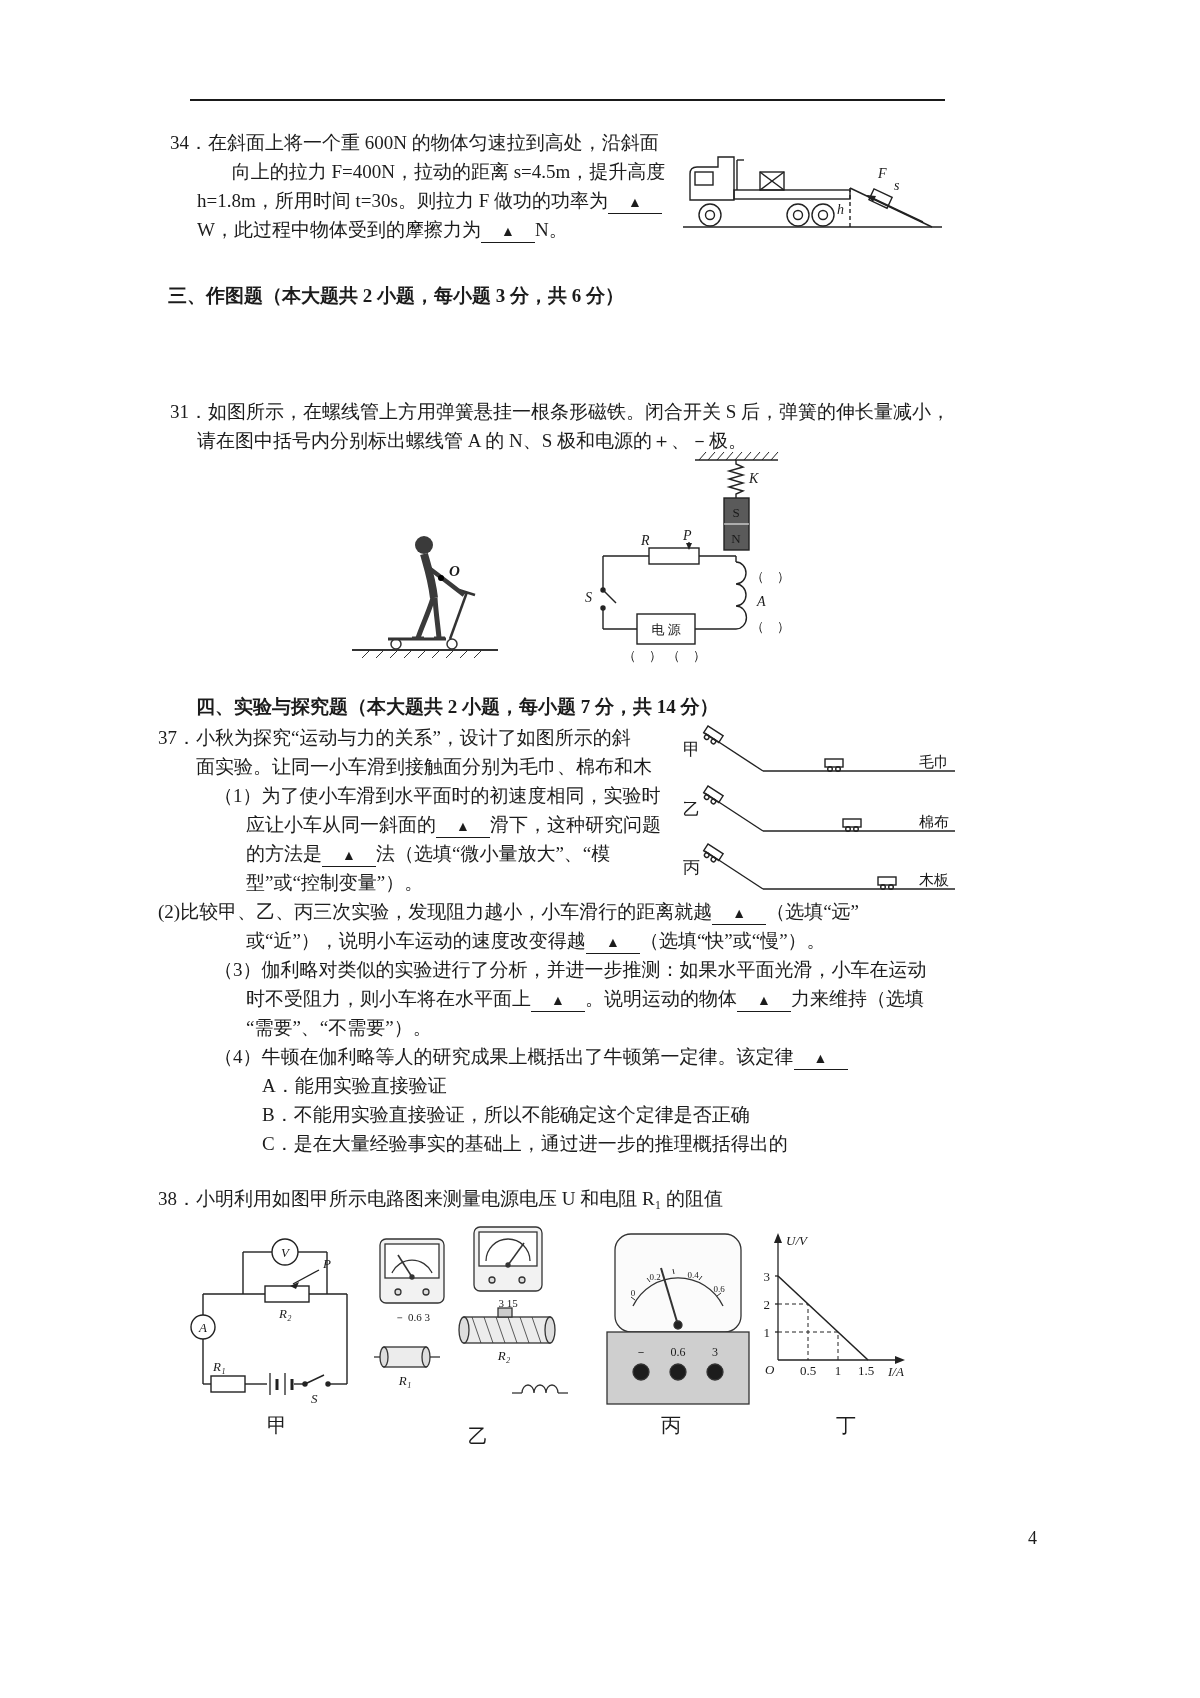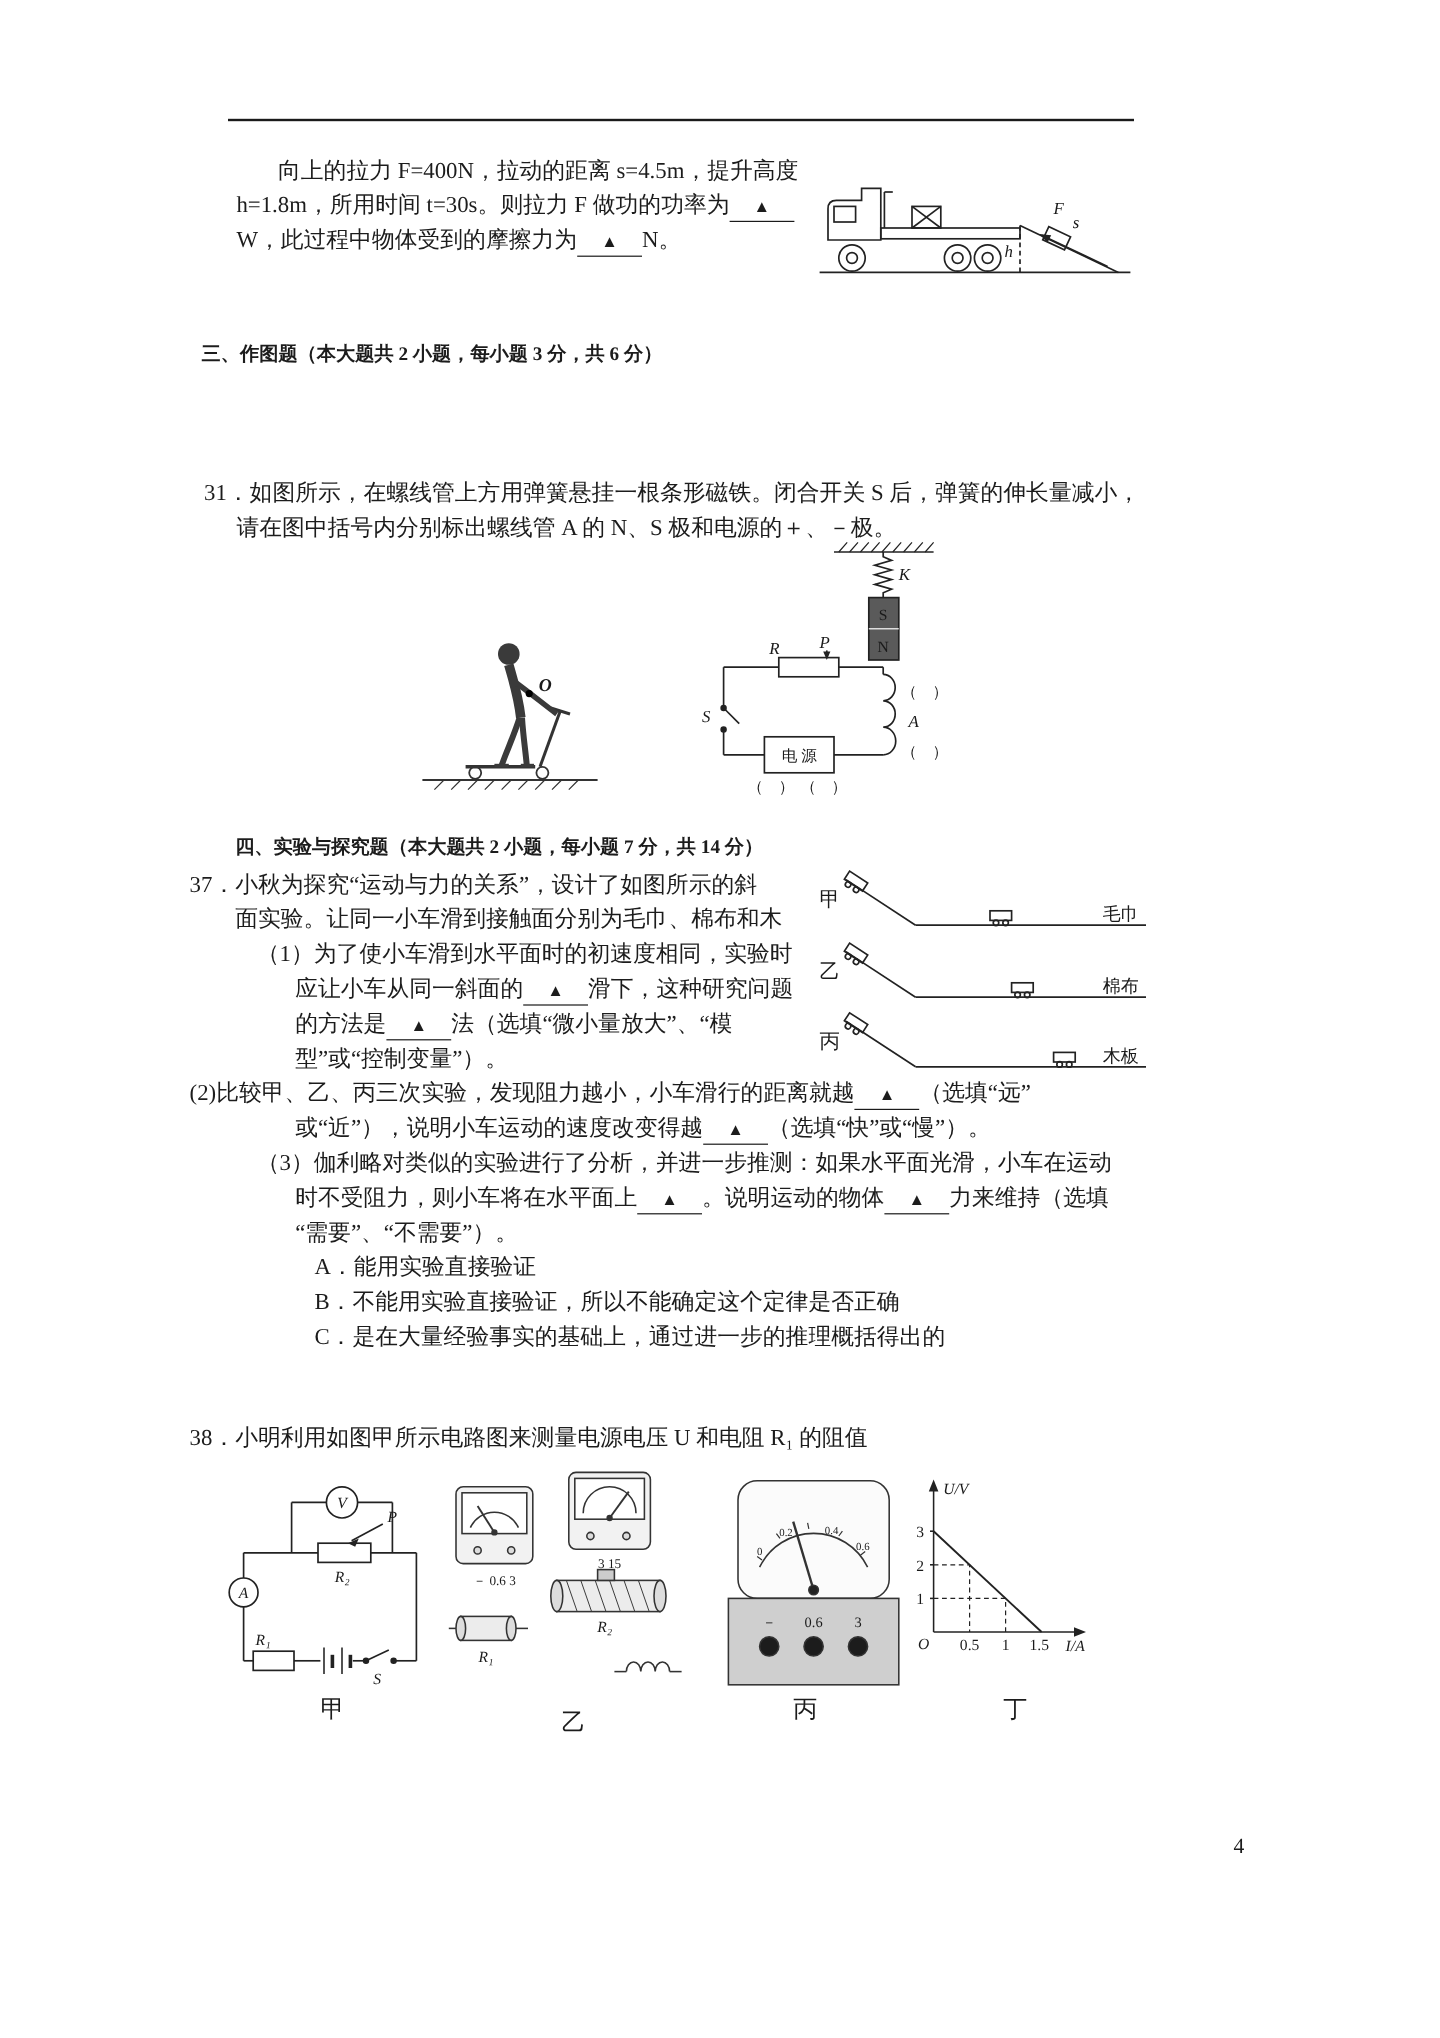--- a/index.html
+++ b/index.html
@@ -4,41 +4,42 @@
 <style>
   * { margin:0; padding:0; box-sizing:border-box; }
   html,body { background:#ffffff; }
   .page {
     position:relative; width:1200px; height:1698px; background:#ffffff;
     font-family:"Liberation Serif","DejaVu Serif",serif;
     color:#1c1c1c; font-size:19px; overflow:hidden;
   }
   .abs { position:absolute; }
   .line { line-height:29px; white-space:nowrap; }
-  .sec-title { font-size:16px; font-weight:bold; line-height:29px; white-space:nowrap;text-align:center; }
+  .sec-title { font-size:19px; font-weight:bold; line-height:29px; white-space:nowrap;text-align:center; }
   .blank {
     display:inline-block; min-width:54px; padding:0 5px;
     border-bottom:1.6px solid #1a1a1a; text-align:center;
     line-height:20px; vertical-align:baseline;
   }
   .blank .tri { font-size:14px; }
   .caption { font-size:20px; line-height:24px; }
   .pagenum { font-size:18px; }
   svg { display:block; overflow:visible; }
   svg text { font-family:"Liberation Serif","DejaVu Serif",serif; fill:#1a1a1a; }
   .rule { background:#1a1a1a; }
 </style>
 </head>
 <body>
 
 <div class="page">
 
   <div class="abs rule" style="left:190px;top:99px;width:755px;height:2px;"></div>
 
   <div class="abs" style="left:170px;top:128px;width:530px;">
+    <div class="line"><span>34．</span><span>在斜面上将一个重 600N 的物体匀速拉到高处，沿斜面</span></div>
     <div class="line" style="margin-left:27px;text-align:center;"><span>向上的拉力 F=400N，拉动的距离 s=4.5m，提升高度</span></div>
     <div class="line" style="margin-left:27px;"><span>h=1.8m，所用时间 t=30s。则拉力 F 做功的功率为</span><span class="blank"><span class="tri">▲</span></span></div>
     <div class="line" style="margin-left:27px;"><span>W，此过程中物体受到的摩擦力为</span><span class="blank"><span class="tri">▲</span></span><span>N。</span></div>
   </div>
 
   <svg class="abs" style="left:680px;top:130px;" width="265" height="105" viewBox="0 0 265 105">
     <g stroke="#222" fill="none" stroke-width="1.4">
       <line x1="3" y1="97" x2="262" y2="97"></line>
       <path d="M10 70 L10 44 Q10 37 17 37 L38 37 L38 27 L54 27 L54 70 Z"></path>
       <rect x="15" y="42" width="18" height="13"></rect>
@@ -139,20 +140,21 @@
     <div class="line" style="margin-left:38px;"><span>面实验。让同一小车滑到接触面分别为毛巾、棉布和木</span></div>
     <div class="line" style="margin-left:56px;"><span>（1）为了使小车滑到水平面时的初速度相同，实验时</span></div>
     <div class="line" style="margin-left:88px;"><span>应让小车从同一斜面的</span><span class="blank"><span class="tri">▲</span></span><span>滑下，这种研究问题</span></div>
     <div class="line" style="margin-left:88px;"><span>的方法是</span><span class="blank"><span class="tri">▲</span></span><span>法（选填“微小量放大”、“模</span></div>
     <div class="line" style="margin-left:88px;"><span>型”或“控制变量”）。</span></div>
     <div class="line" style=""><span>(2)比较甲、乙、丙三次实验，发现阻力越小，小车滑行的距离就越</span><span class="blank"><span class="tri">▲</span></span><span>（选填“远”</span></div>
     <div class="line" style="margin-left:88px;"><span>或“近”），说明小车运动的速度改变得越</span><span class="blank"><span class="tri">▲</span></span><span>（选填“快”或“慢”）。</span></div>
     <div class="line" style="margin-left:56px;"><span>（3）伽利略对类似的实验进行了分析，并进一步推测：如果水平面光滑，小车在运动</span></div>
     <div class="line" style="margin-left:88px;"><span>时不受阻力，则小车将在水平面上</span><span class="blank"><span class="tri">▲</span></span><span>。说明运动的物体</span><span class="blank"><span class="tri">▲</span></span><span>力来维持（选填</span></div>
     <div class="line" style="margin-left:88px;"><span>“需要”、“不需要”）。</span></div>
+    <div class="line" style="margin-left:56px;"><span>（4）牛顿在伽利略等人的研究成果上概括出了牛顿第一定律。该定律</span><span class="blank"><span class="tri">▲</span></span></div>
     <div class="line" style="margin-left:104px;"><span>A．能用实验直接验证</span></div>
     <div class="line" style="margin-left:104px;"><span>B．不能用实验直接验证，所以不能确定这个定律是否正确</span></div>
     <div class="line" style="margin-left:104px;"><span>C．是在大量经验事实的基础上，通过进一步的推理概括得出的</span></div>
   </div>
 
   <svg class="abs" style="left:675px;top:723px;" width="285" height="185" viewBox="0 0 285 185">
     <g stroke="#222" fill="none" stroke-width="1.4">
 
       <line x1="30" y1="10" x2="88" y2="48"></line>
         <line x1="88" y1="48" x2="280" y2="48"></line>

